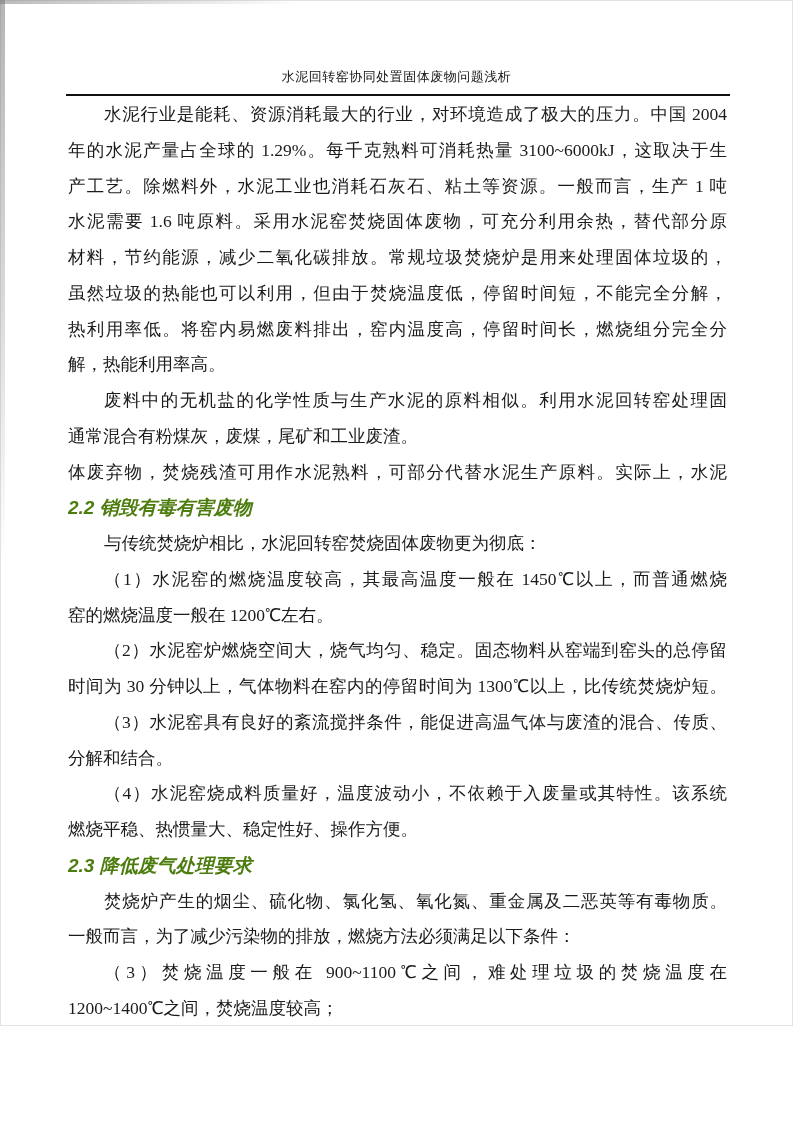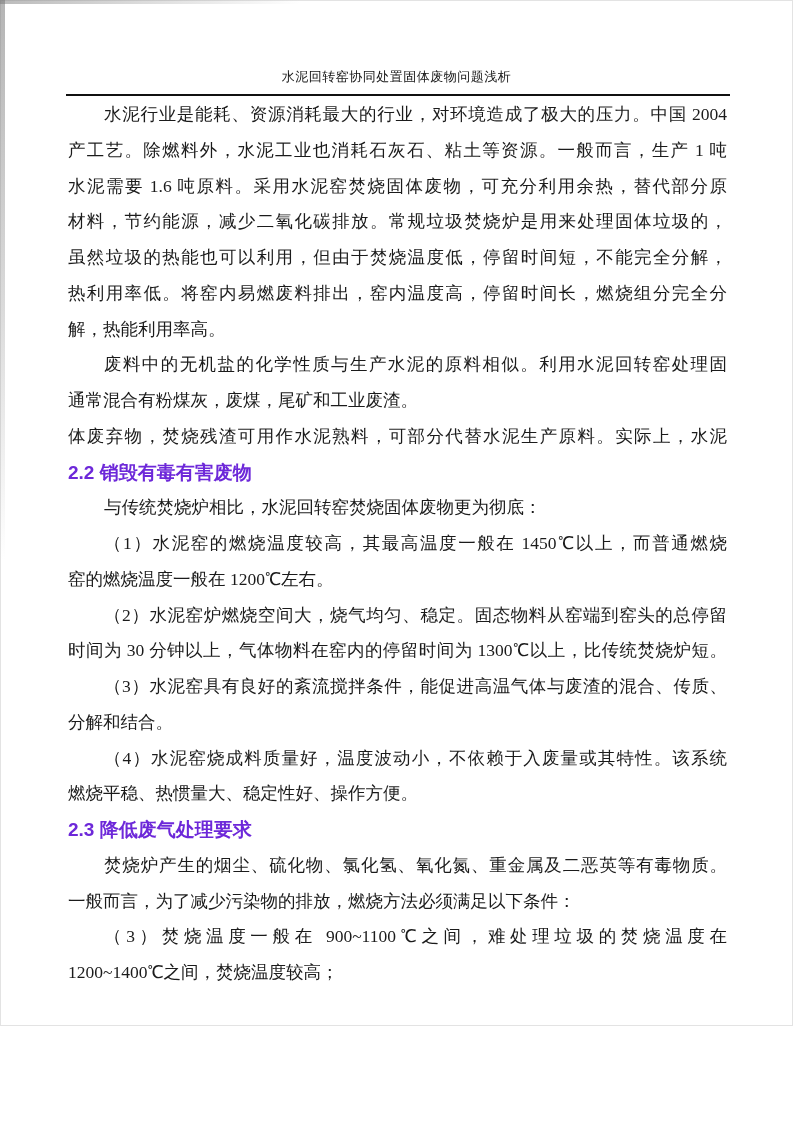--- a/index.html
+++ b/index.html
@@ -43,21 +43,22 @@
     overflow:hidden;
     text-align:left;
     font-family:Liberation Serif, serif;
   }
   .ind{ text-indent:36px; }
   .jst{ text-align:justify; text-align-last:justify; }
   .hd{
     font-family:"Liberation Sans", sans-serif;
     font-weight:700;
     font-size:19px;
-    color:#6d28d9;
+    color:#4d7c0f;
+    font-style:italic;
   }
   .footer-rule{
     position:absolute;left:67px;top:1032px;
   }
   .page-number{
     position:absolute;left:0;top:1040px;width:100%;
     text-align:left;
     font-family:"Liberation Sans", sans-serif;
     font-size:13px;color:#1c1c1c;
   }
@@ -73,20 +74,21 @@
 <div class="page">
 
   <div class="edge-left"></div>
   <div class="edge-top"></div>
 
   <div class="header-title">水泥回转窑协同处置固体废物问题浅析</div>
   <div class="header-rule"></div>
 
   <div class="content">
     <div class="ln ind jst">水泥行业是能耗、资源消耗最大的行业，对环境造成了极大的压力。中国 2004</div>
+    <div class="ln jst">年的水泥产量占全球的 1.29%。每千克熟料可消耗热量 3100~6000kJ，这取决于生</div>
     <div class="ln jst">产工艺。除燃料外，水泥工业也消耗石灰石、粘土等资源。一般而言，生产 1 吨</div>
     <div class="ln jst">水泥需要 1.6 吨原料。采用水泥窑焚烧固体废物，可充分利用余热，替代部分原</div>
     <div class="ln jst">材料，节约能源，减少二氧化碳排放。常规垃圾焚烧炉是用来处理固体垃圾的，</div>
     <div class="ln jst">虽然垃圾的热能也可以利用，但由于焚烧温度低，停留时间短，不能完全分解，</div>
     <div class="ln jst">热利用率低。将窑内易燃废料排出，窑内温度高，停留时间长，燃烧组分完全分</div>
     <div class="ln">解，热能利用率高。</div>
     <div class="ln ind jst">废料中的无机盐的化学性质与生产水泥的原料相似。利用水泥回转窑处理固</div>
     <div class="ln">通常混合有粉煤灰，废煤，尾矿和工业废渣。</div>
     <div class="ln jst">体废弃物，焚烧残渣可用作水泥熟料，可部分代替水泥生产原料。实际上，水泥</div>
     <div class="ln hd">2.2 销毁有毒有害废物</div>

